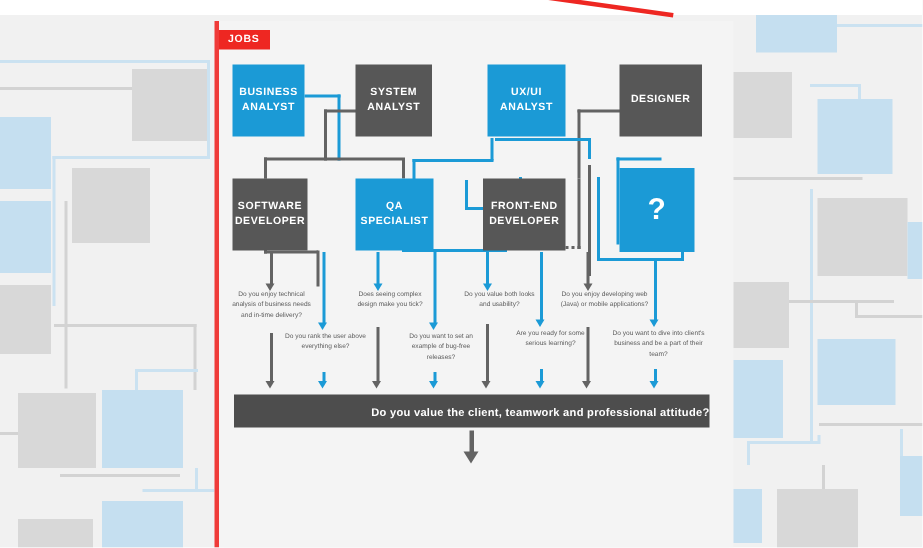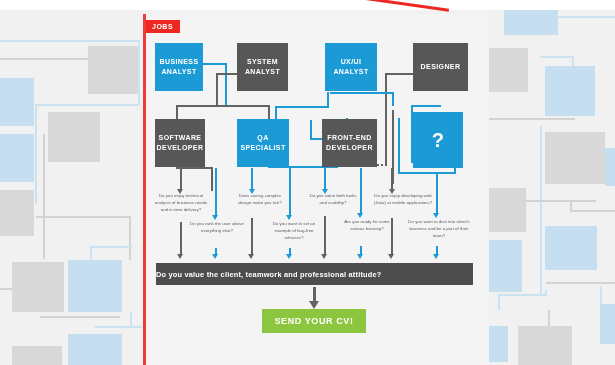--- a/index.html
+++ b/index.html
@@ -65,21 +65,21 @@
   .q{
     position:absolute;text-align:center;color:#5c5c5c;
     font-size:4.4px;line-height:1.55;z-index:5;
     font-family:"Liberation Sans","DejaVu Sans",sans-serif;
   }
 
   
   #bottombar{
     position:absolute;left:156px;top:263px;width:317px;height:22px;
     background:#4d4d4d;color:#ffffff;
-    display:flex;align-items:center;justify-content:flex-start;
+    display:flex;align-items:center;justify-content:flex-end;
     font-size:7.4px;font-weight:bold;letter-spacing:.2px;z-index:6;
   }
   
   #cvbtn{
     position:absolute;left:262px;top:309px;width:104px;height:24px;
     background:#8cc63f;color:#ffffff;
     display:flex;align-items:center;justify-content:center;
     font-size:9px;font-weight:bold;letter-spacing:.6px;z-index:6;
     border:none;cursor:pointer;font-family:"Liberation Sans","DejaVu Sans",sans-serif;
   }
@@ -266,15 +266,14 @@
   <div class="conn b" style="left:436px;top:246px;width:2px;height:9px;"></div>
   <div class="ah b" style="left:433px;top:254px;"></div>
 
   <div id="bottombar">
     <span>Do you value the client, teamwork and professional attitude?</span>
   </div>
 
   <div class="conn g" style="left:313px;top:287px;width:3px;height:17px;"></div>
   <div class="ah g" style="left:309px;top:301px;border-left:5px solid transparent;border-right:5px solid transparent;border-top:8px solid #636363;"></div>
 
-  <button id="cvbtn">SEND YOUR CV!</button>
 
 </div>
 
 </body></html>

